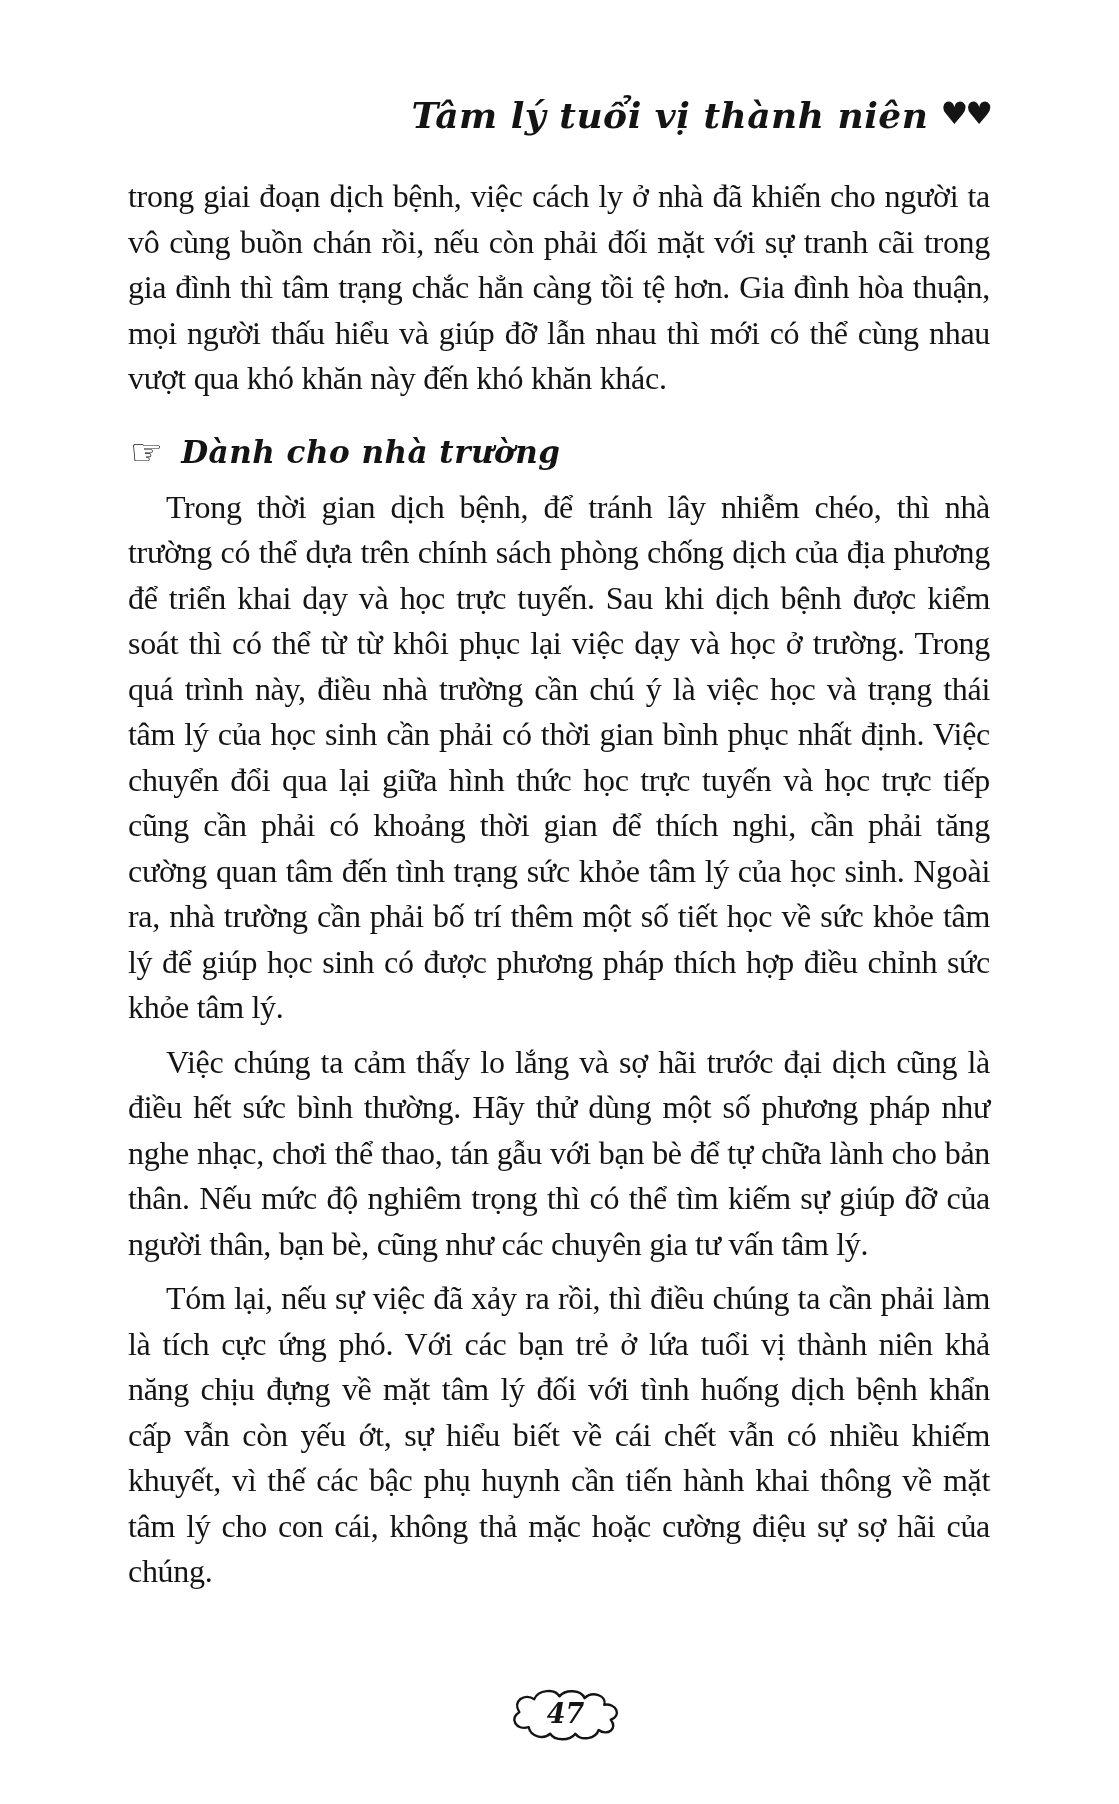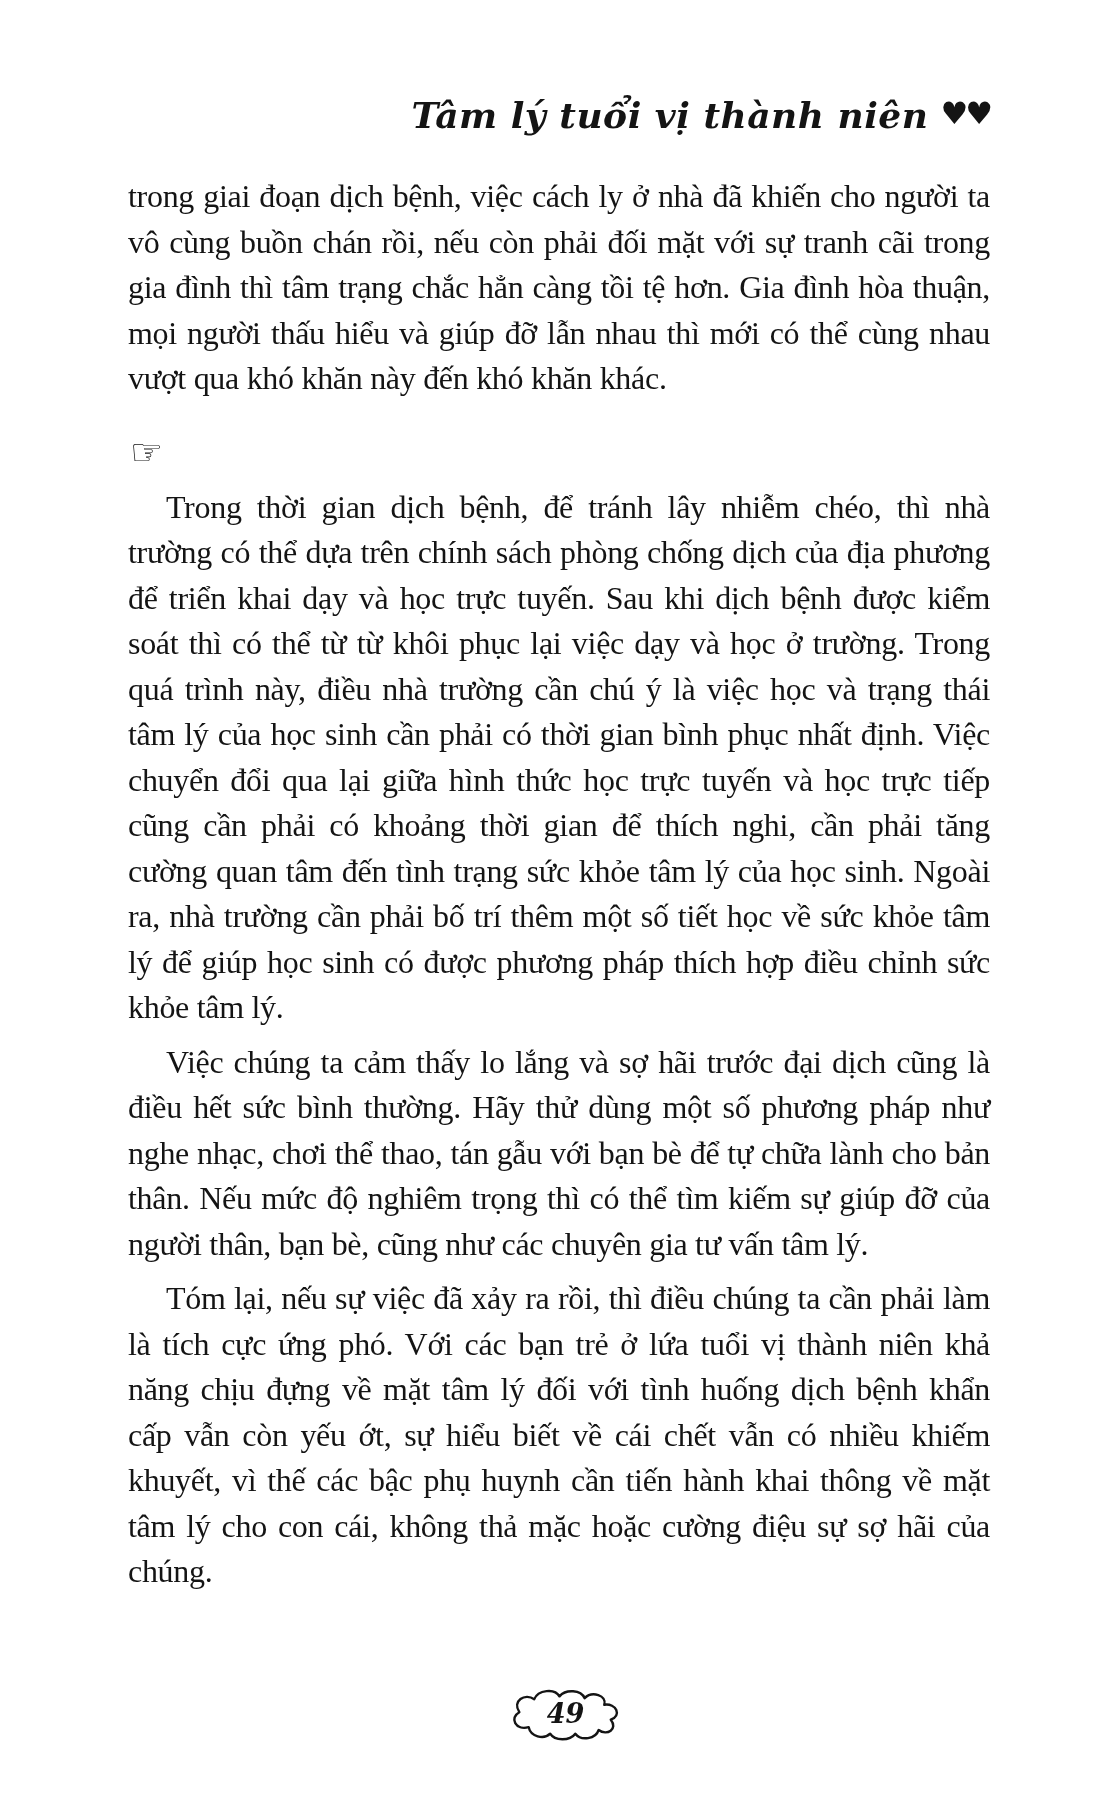--- a/index.html
+++ b/index.html
@@ -107,20 +107,21 @@
 
   <div class="running-header">
     <span class="title">Tâm lý tuổi vị thành niên</span>
     <span class="hearts">♥♥</span>
   </div>
 
   <p class="body-par first">trong giai đoạn dịch bệnh, việc cách ly ở nhà đã khiến cho người ta vô cùng buồn chán rồi, nếu còn phải đối mặt với sự tranh cãi trong gia đình thì tâm trạng chắc hẳn càng tồi tệ hơn. Gia đình hòa thuận, mọi người thấu hiểu và giúp đỡ lẫn nhau thì mới có thể cùng nhau vượt qua khó khăn này đến khó khăn khác.</p>
 
   <div class="section-heading">
     <span class="hand">☞</span>
+    <span class="label">Dành cho nhà trường</span>
   </div>
 
   <p class="body-par">Trong thời gian dịch bệnh, để tránh lây nhiễm chéo, thì nhà trường có thể dựa trên chính sách phòng chống dịch của địa phương để triển khai dạy và học trực tuyến. Sau khi dịch bệnh được kiểm soát thì có thể từ từ khôi phục lại việc dạy và học ở trường. Trong quá trình này, điều nhà trường cần chú ý là việc học và trạng thái tâm lý của học sinh cần phải có thời gian bình phục nhất định. Việc chuyển đổi qua lại giữa hình thức học trực tuyến và học trực tiếp cũng cần phải có khoảng thời gian để thích nghi, cần phải tăng cường quan tâm đến tình trạng sức khỏe tâm lý của học sinh. Ngoài ra, nhà trường cần phải bố trí thêm một số tiết học về sức khỏe tâm lý để giúp học sinh có được phương pháp thích hợp điều chỉnh sức khỏe tâm lý.</p>
 
   <p class="body-par">Việc chúng ta cảm thấy lo lắng và sợ hãi trước đại dịch cũng là điều hết sức bình thường. Hãy thử dùng một số phương pháp như nghe nhạc, chơi thể thao, tán gẫu với bạn bè để tự chữa lành cho bản thân. Nếu mức độ nghiêm trọng thì có thể tìm kiếm sự giúp đỡ của người thân, bạn bè, cũng như các chuyên gia tư vấn tâm lý.</p>
 
   <p class="body-par">Tóm lại, nếu sự việc đã xảy ra rồi, thì điều chúng ta cần phải làm là tích cực ứng phó. Với các bạn trẻ ở lứa tuổi vị thành niên khả năng chịu đựng về mặt tâm lý đối với tình huống dịch bệnh khẩn cấp vẫn còn yếu ớt, sự hiểu biết về cái chết vẫn có nhiều khiếm khuyết, vì thế các bậc phụ huynh cần tiến hành khai thông về mặt tâm lý cho con cái, không thả mặc hoặc cường điệu sự sợ hãi của chúng.</p>
 
   <div class="cloud-wrap">
     <svg viewBox="0 0 120 58" aria-hidden="true">
@@ -129,16 +130,16 @@
                C2 14 16 5 26 12
                C30 2 48 0 53 9
                C60 1 76 2 80 11
                C88 3 104 8 101 18
                C114 16 120 30 108 34
                C116 44 104 52 95 45
                C92 55 76 57 70 49
                C64 57 48 57 43 49
                C36 56 22 52 20 42 Z" fill="#ffffff" stroke="#141414" stroke-width="2.6" stroke-linejoin="round"></path>
     </svg>
-    <span class="pn">49</span>
+    <span class="pn">47</span>
   </div>
 
 </div>
 
 </body></html>

